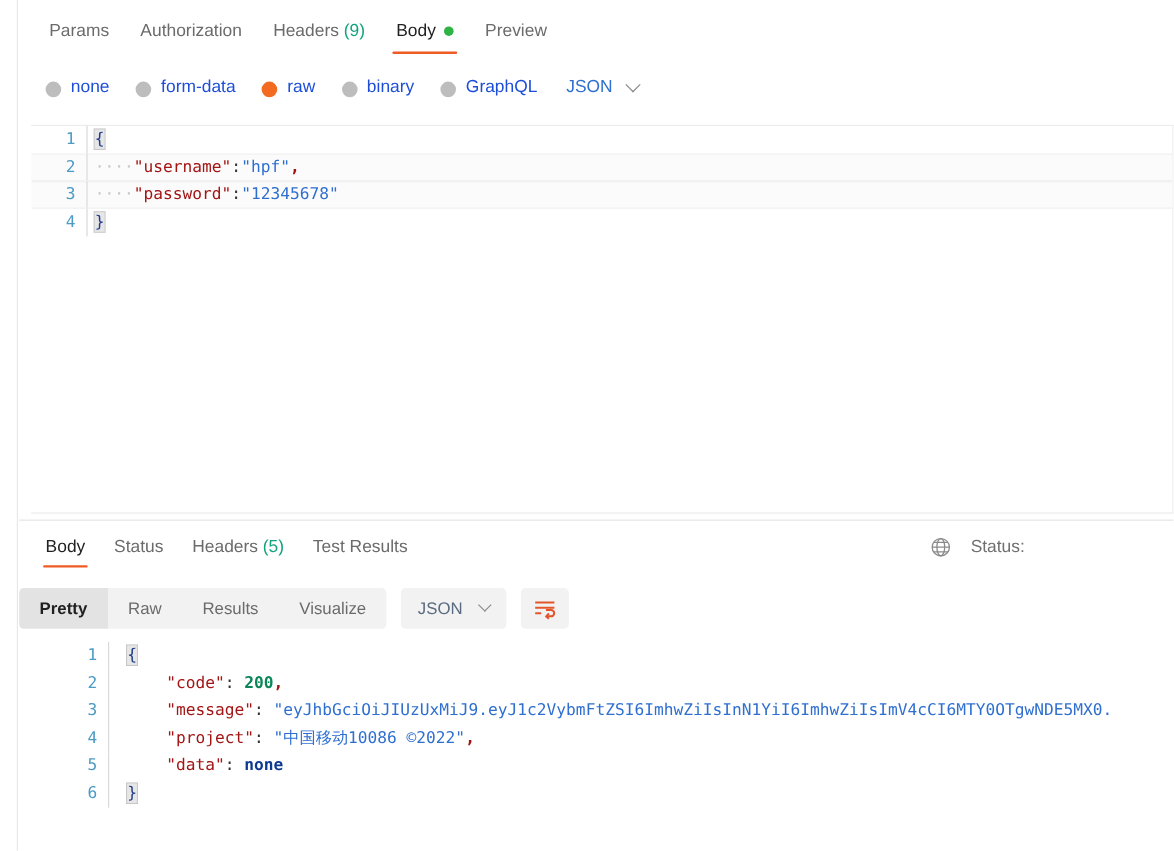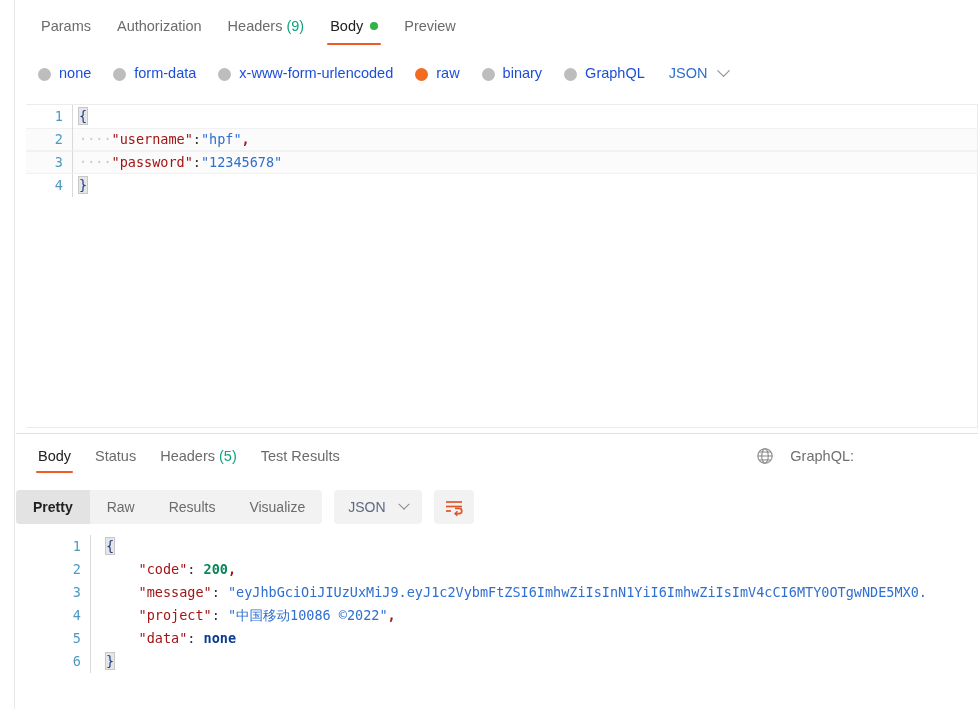--- a/index.html
+++ b/index.html
@@ -300,24 +300,20 @@
 
   <div class="btype-row">
     <div class="radio-item">
       <span class="radio-dot"></span>
       <span>none</span>
     </div>
     <div class="radio-item">
       <span class="radio-dot"></span>
       <span>form-data</span>
     </div>
-    <div class="radio-item">
-      <span class="radio-dot"></span>
-      <span>x-www-form-urlencoded</span>
-    </div>
     <div class="radio-item selected">
       <span class="radio-dot"></span>
       <span>raw</span>
     </div>
     <div class="radio-item">
       <span class="radio-dot"></span>
       <span>binary</span>
     </div>
     <div class="radio-item">
       <span class="radio-dot"></span>
@@ -367,21 +363,21 @@
   </div>
 
   <div class="res-right">
     <svg class="globe" viewBox="0 0 20 20">
       <circle cx="10" cy="10" r="8" fill="none" stroke="#8a8a8a" stroke-width="1.2"></circle>
       <ellipse cx="10" cy="10" rx="3.6" ry="8" fill="none" stroke="#8a8a8a" stroke-width="1.2"></ellipse>
       <line x1="2" y1="10" x2="18" y2="10" stroke="#8a8a8a" stroke-width="1.2"></line>
       <line x1="3.4" y1="5.6" x2="16.6" y2="5.6" stroke="#8a8a8a" stroke-width="1.2"></line>
       <line x1="3.4" y1="14.4" x2="16.6" y2="14.4" stroke="#8a8a8a" stroke-width="1.2"></line>
     </svg>
-    <span class="status-text">GraphQL:</span>
+    <span class="status-text">Status:</span>
   </div>
 
   <div class="res-toolbar">
     <div class="seg-group">
       <div class="seg active">
         <span>Pretty</span>
       </div>
       <div class="seg">
         <span>Raw</span>
       </div>

